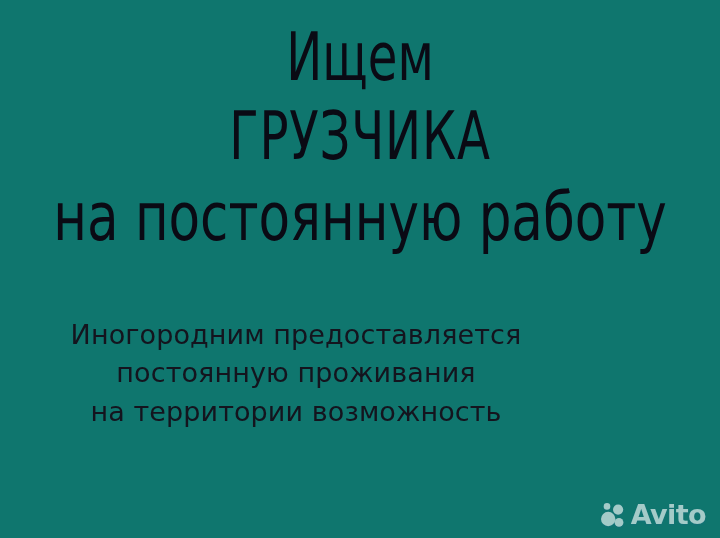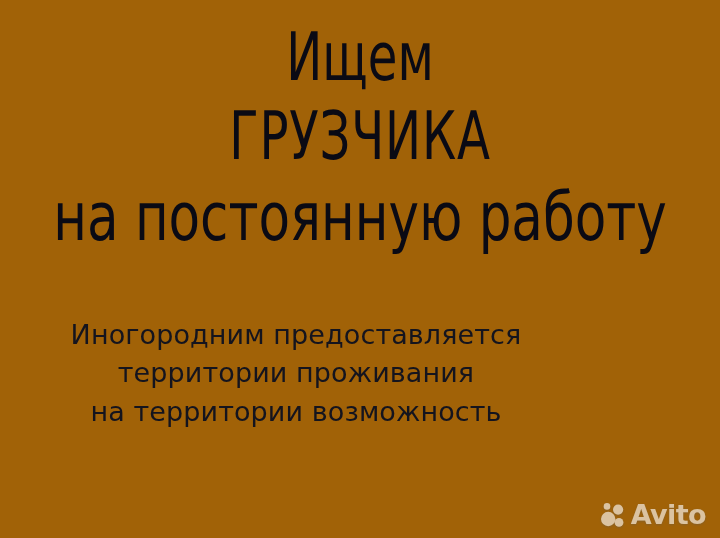--- a/index.html
+++ b/index.html
@@ -13,21 +13,21 @@
     height: 538px;
     overflow: hidden;
     background: #9ecbfb;
     font-family: "Liberation Sans", "DejaVu Sans", sans-serif;
   }
 
   #ad-canvas {
     position: relative;
     width: 720px;
     height: 538px;
-    background: #a16207;
+    background: #0f766e;
     box-sizing: border-box;
     overflow: hidden;
   }
 
   
   #headline-block {
     position: absolute;
     left: 0;
     top: 24px;
     width: 720px;
@@ -123,21 +123,21 @@
 <div id="ad-canvas">
 
   <div id="headline-block">
     <span class="headline-line" id="headline-line-1">Ищем</span>
     <span class="headline-line" id="headline-line-2">ГРУЗЧИКА</span>
     <span class="headline-line" id="headline-line-3">на постоянную работу</span>
   </div>
 
   <div id="body-block">
     <span class="body-line">Иногородним предоставляется</span>
-    <span class="body-line">территории проживания</span>
+    <span class="body-line">постоянную проживания</span>
     <span class="body-line">на территории возможность</span>
   </div>
 
   <div id="avito-watermark">
     <svg id="avito-logo-icon" viewBox="0 0 26 26" aria-hidden="true">
       <circle cx="8.2" cy="17.0" r="7.2" fill="#ffffff"></circle>
       <circle cx="19.0" cy="20.4" r="4.4" fill="#ffffff"></circle>
       <circle cx="18.1" cy="7.6" r="5.1" fill="#ffffff"></circle>
       <circle cx="7.0" cy="4.4" r="3.3" fill="#ffffff"></circle>
     </svg>

